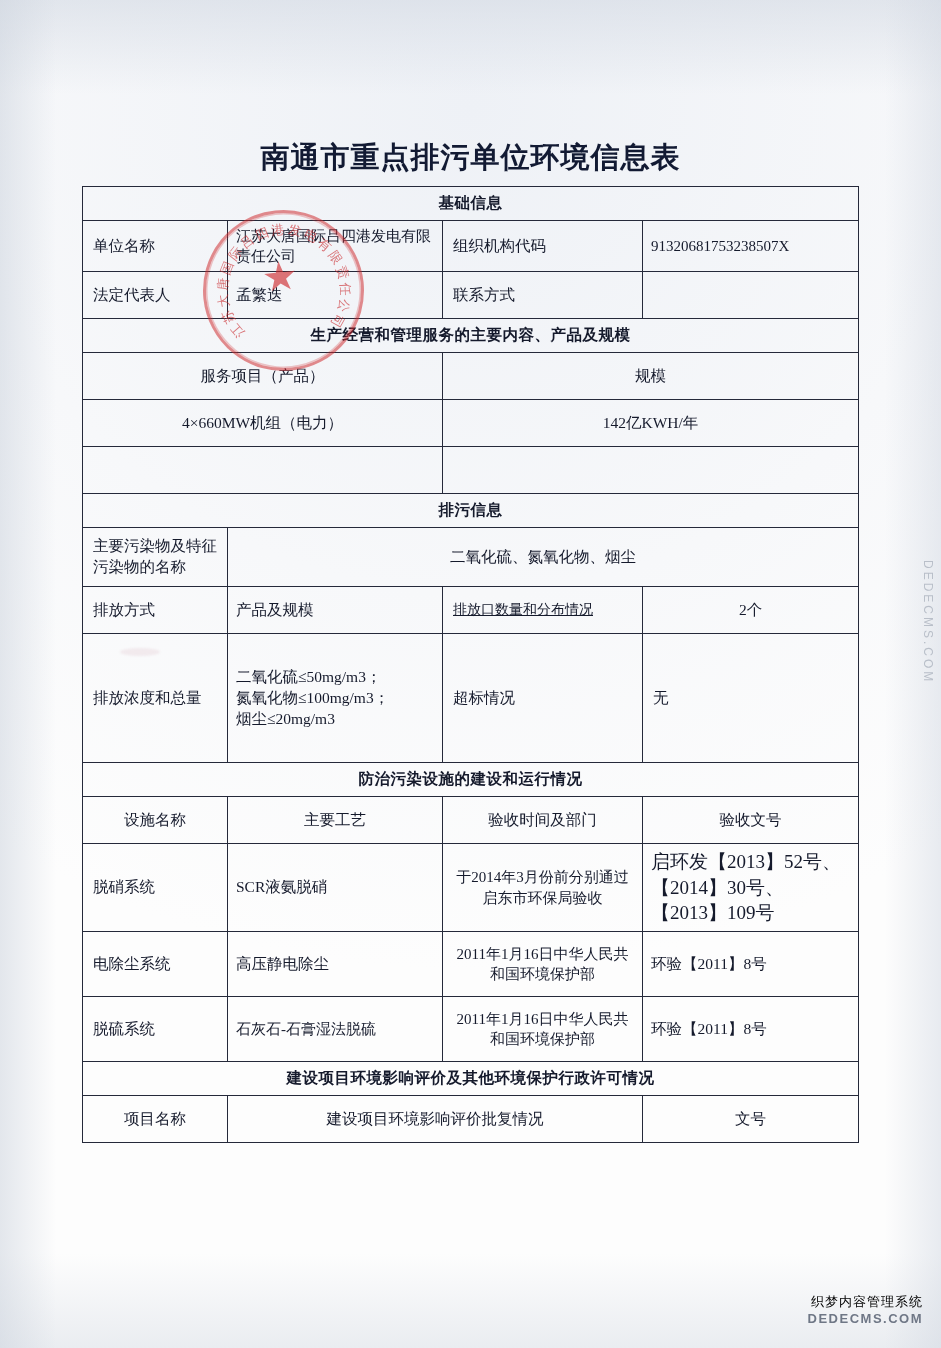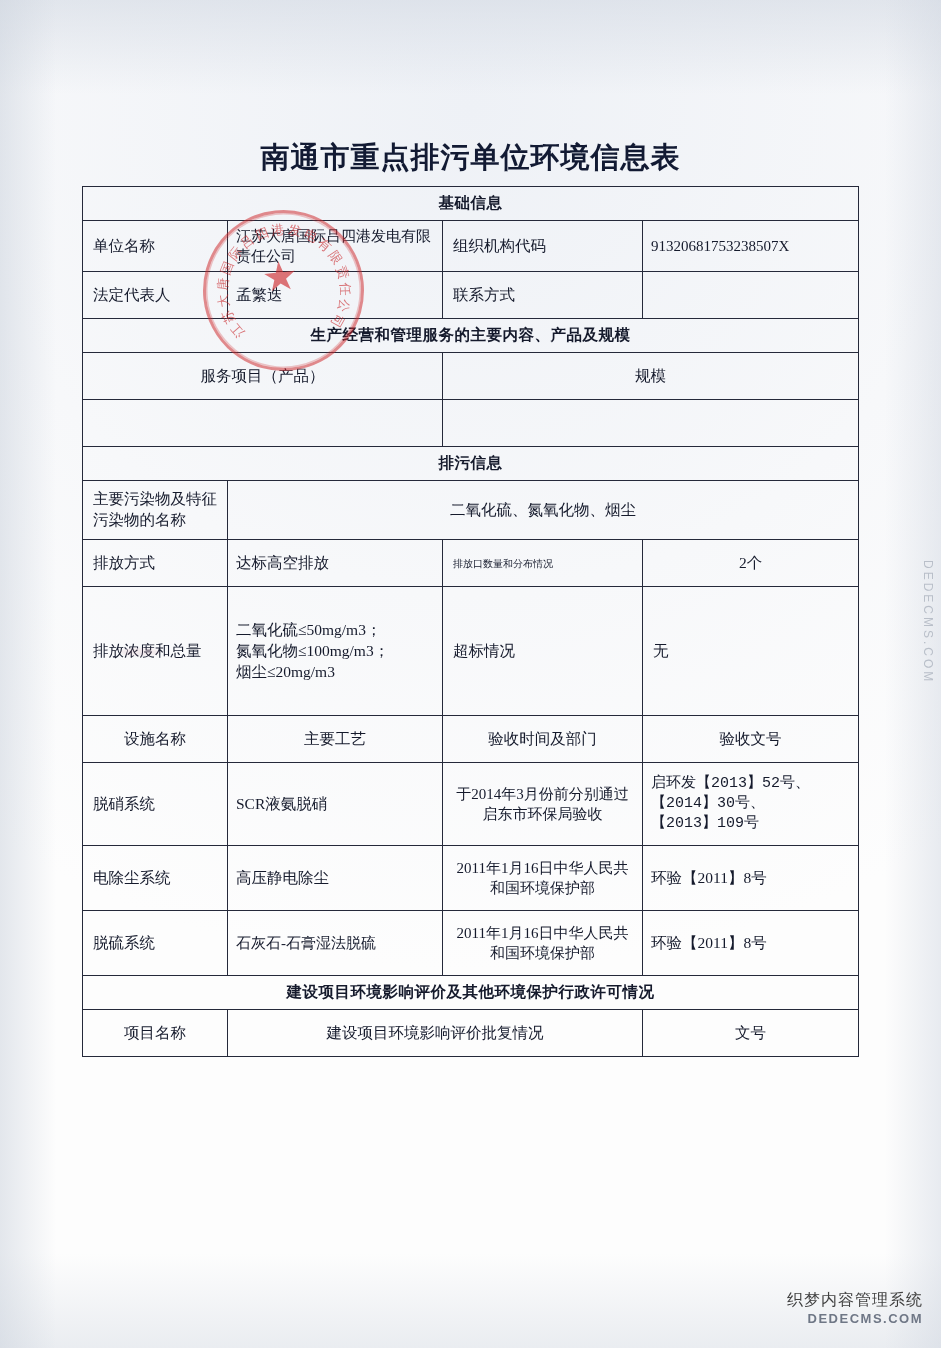--- a/index.html
+++ b/index.html
@@ -126,23 +126,23 @@
 
   .footer-logo {
     position: absolute;
     right: 18px;
     bottom: 22px;
     text-align: right;
     color: #7c8494;
     pointer-events: none;
   }
   .footer-logo .cn {
-    font-size: 16px;
+    font-size: 13px;
     letter-spacing: 1px;
-    color: #404040;
+    color: #000000;
   }
   .footer-logo .en {
     font-size: 13px;
     letter-spacing: 1.5px;
     font-weight: bold;
     color: #6f7786;
     font-family: "Liberation Sans", sans-serif;
   }
   .side-watermark {
     position: absolute;
@@ -196,57 +196,64 @@
       </tr>
 
       <tr>
         <td class="sect" colspan="4">生产经营和管理服务的主要内容、产品及规模</td>
       </tr>
       <tr>
         <td class="ctr tall" colspan="2">服务项目（产品）</td>
         <td class="ctr tall" colspan="2">规模</td>
       </tr>
       <tr>
+        <td class="ctr tall" colspan="2">4×660MW机组（电力）</td>
+        <td class="ctr tall" colspan="2">142亿KWH/年</td>
+      </tr>
+      <tr>
         <td class="ctr tall" colspan="2">&nbsp;</td>
         <td class="ctr tall" colspan="2">&nbsp;</td>
       </tr>
 
       <tr>
         <td class="sect" colspan="4">排污信息</td>
       </tr>
       <tr>
         <td class="lbl" style="height:48px;">主要污染物及特征污染物的名称</td>
         <td class="ctr" colspan="3">二氧化硫、氮氧化物、烟尘</td>
       </tr>
       <tr>
         <td class="lbl tall">排放方式</td>
-        <td class="tall">达标高空排放</td>
-        <td class="lbl tall" style="font-size:10px;">排放口数量和分布情况</td>
+        <td class="tall">产品及规模</td>
+        <td class="lbl tall" style="font-size:14px;text-decoration:underline;">排放口数量和分布情况</td>
         <td class="ctr tall">2个</td>
       </tr>
       <tr>
         <td class="lbl" style="height:118px;">排放浓度和总量</td>
         <td class="multi" style="white-space:pre-line;">二氧化硫≤50mg/m3；
 氮氧化物≤100mg/m3；
 烟尘≤20mg/m3</td>
         <td class="lbl">超标情况</td>
         <td class="lbl">无</td>
       </tr>
 
       <tr>
+        <td class="sect" colspan="4">防治污染设施的建设和运行情况</td>
+      </tr>
+      <tr>
         <td class="ctr tall">设施名称</td>
         <td class="ctr tall">主要工艺</td>
         <td class="ctr tall">验收时间及部门</td>
         <td class="ctr tall">验收文号</td>
       </tr>
       <tr>
         <td class="lbl" style="height:72px;">脱硝系统</td>
         <td>SCR液氨脱硝</td>
         <td class="ctr" style="font-size:15px;">于2014年3月份前分别通过启东市环保局验收</td>
-        <td class="multi" style="white-space:pre-line; font-size:15px;font-family:Liberation Mono, monospace;">启环发【2013】52号、
+        <td class="multi" style="white-space:pre-line; font-size:19px;">启环发【2013】52号、
 【2014】30号、
 【2013】109号</td>
       </tr>
       <tr>
         <td class="lbl" style="height:54px;">电除尘系统</td>
         <td>高压静电除尘</td>
         <td class="ctr" style="font-size:15px;">2011年1月16日中华人民共和国环境保护部</td>
         <td>环验【2011】8号</td>
       </tr>
       <tr>

